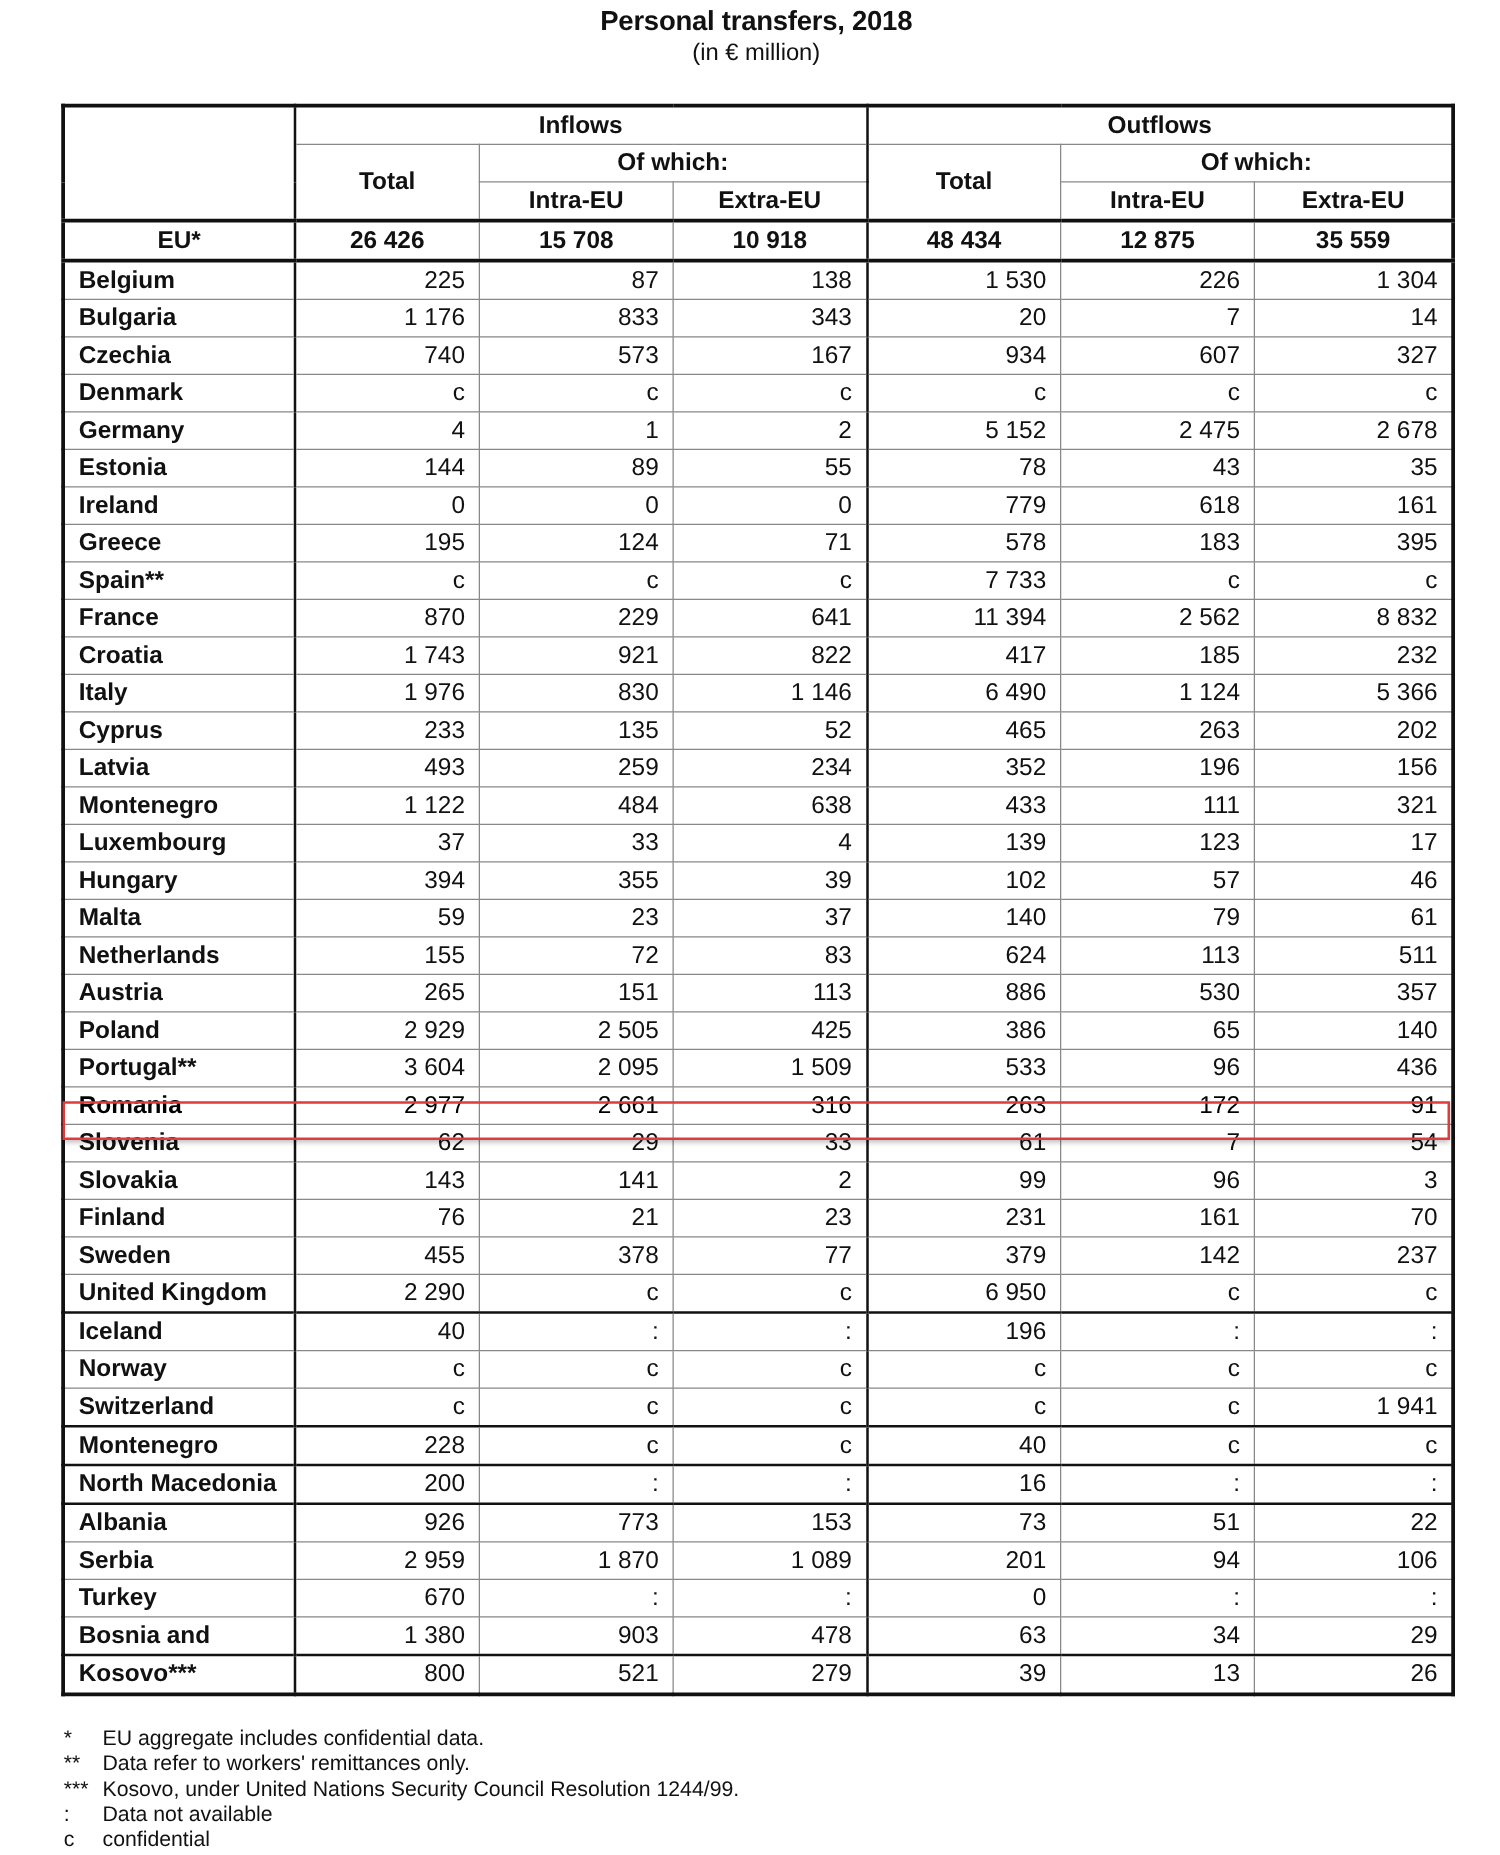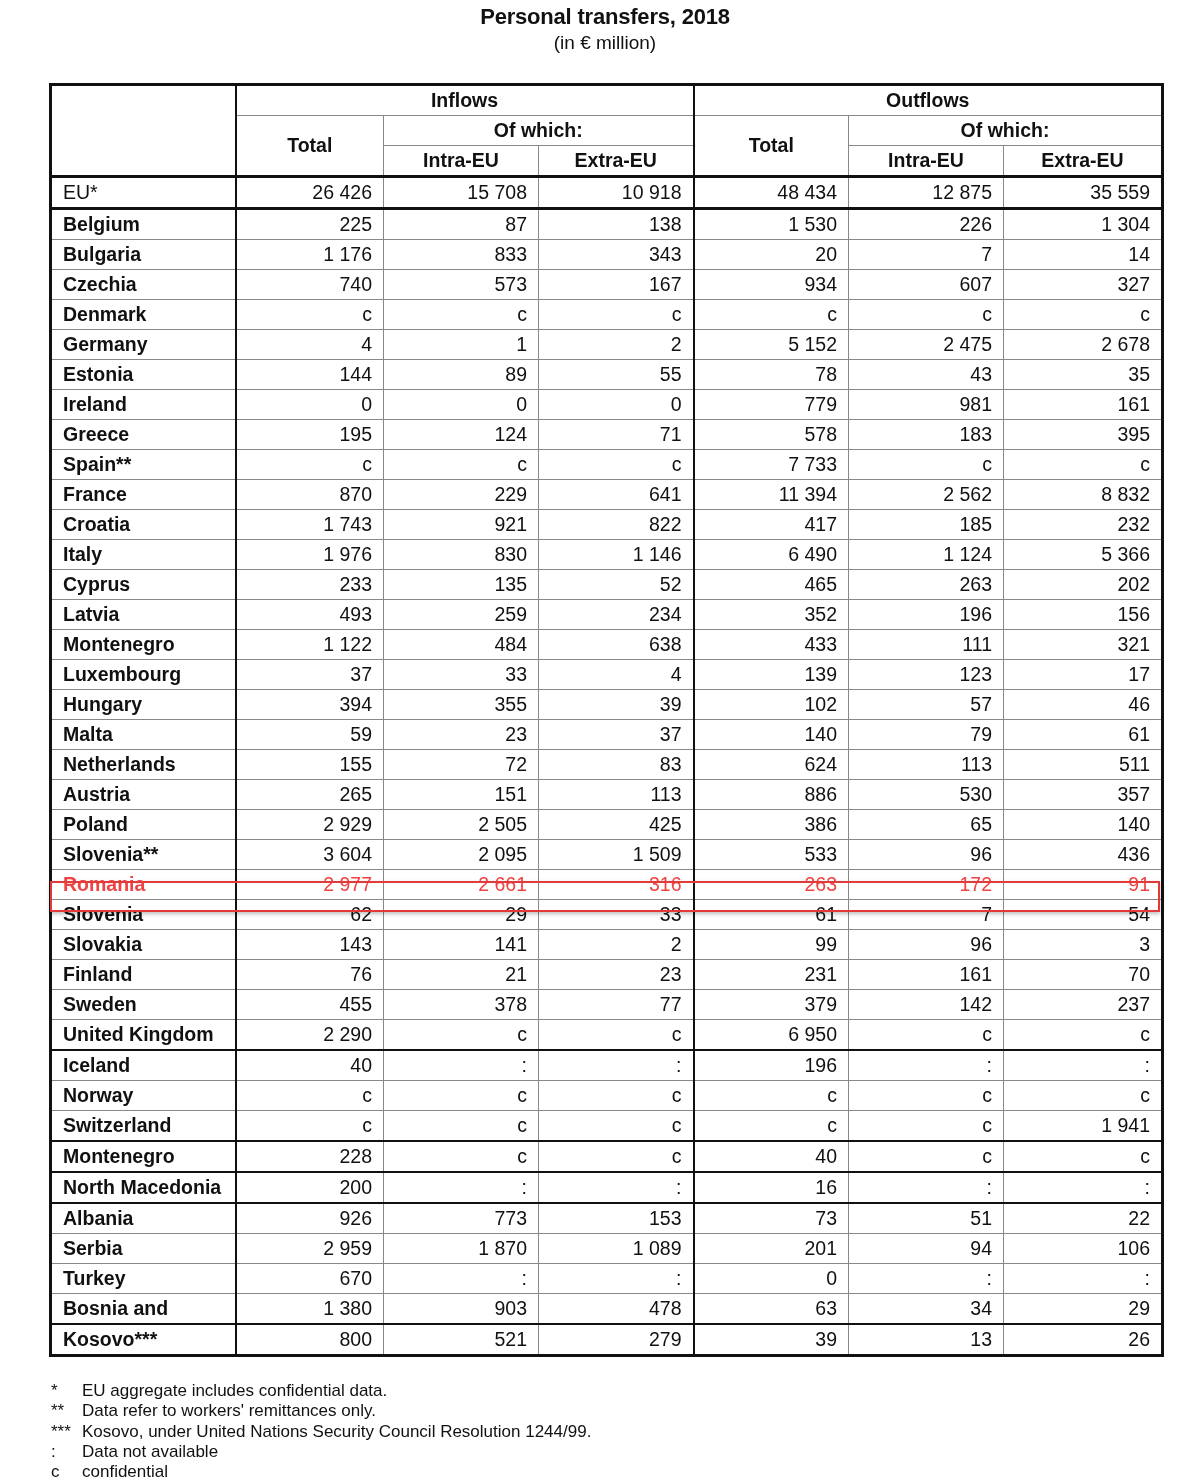--- a/index.html
+++ b/index.html
@@ -6,24 +6,24 @@
     body { width: 1200px; height: 1484px; position: relative; font-family: "Liberation Sans", sans-serif; color: #111; }
     .title { position: absolute; top: 4px; left: 0; width: 1210px; text-align: center; font-weight: bold; font-size: 22px; letter-spacing: -0.2px; }
     .subtitle { position: absolute; top: 32px; left: 0; width: 1210px; text-align: center; font-size: 19px; }
     table.data { position: absolute; top: 83px; left: 49px; width: 1112px; border-collapse: collapse; table-layout: fixed; font-size: 19.5px; border: 3px solid #111; }
     table.data td, table.data th { height: 29px; padding: 0 11px; border: 1px solid #888; line-height: 29px; white-space: nowrap; overflow: visible; }
     table.data th { font-weight: bold; text-align: center; }
     .num { text-align: right; }
     .lbl { font-weight: bold; text-align: left; }
     .bl { border-left: 2px solid #111 !important; }
     tr.thick-top td { border-top: 2.5px solid #111 !important; }
-    tr.eu td { font-weight: normal; border-top: 3px solid #111 !important; border-bottom: 3px solid #111 !important; }
+    tr.eu td { font-weight: bold; border-top: 3px solid #111 !important; border-bottom: 3px solid #111 !important; text-align: center; }
     th.hdr-grp { border-bottom: 1px solid #888; margin-left: 16px; }
     th.bot { border-bottom: 3px solid #111; }
-    tr.hl td { color: #ef4444; }
+    tr.hl td { color: #000000; }
     .hlbox { position: absolute; left: 50px; top: 881px; width: 1110px; height: 31px; border: 2px solid #e23a3a; box-shadow: 0 2px 4px rgba(0,0,0,0.25); box-sizing: border-box; pointer-events: none; }
     .notes { position: absolute; top: 1381px; left: 51px; font-size: 17px; line-height: 20.3px; }
     .note { display: flex; }
     .note .sym { width: 31px; flex: none; }
   </style>
 </head>
 <body>
 
 <div class="title">Personal transfers, 2018</div>
 <div class="subtitle">(in € million)</div>
@@ -120,21 +120,21 @@
         <td class="num bl">78</td>
         <td class="num ">43</td>
         <td class="num ">35</td>
       </tr>
       <tr>
         <td class="lbl">Ireland</td>
         <td class="num bl">0</td>
         <td class="num ">0</td>
         <td class="num ">0</td>
         <td class="num bl">779</td>
-        <td class="num ">981</td>
+        <td class="num ">618</td>
         <td class="num ">161</td>
       </tr>
       <tr>
         <td class="lbl">Greece</td>
         <td class="num bl">195</td>
         <td class="num ">124</td>
         <td class="num ">71</td>
         <td class="num bl">578</td>
         <td class="num ">183</td>
         <td class="num ">395</td>
@@ -250,21 +250,21 @@
       <tr>
         <td class="lbl">Poland</td>
         <td class="num bl">2 929</td>
         <td class="num ">2 505</td>
         <td class="num ">425</td>
         <td class="num bl">386</td>
         <td class="num ">65</td>
         <td class="num ">140</td>
       </tr>
       <tr>
-        <td class="lbl">Slovenia**</td>
+        <td class="lbl">Portugal**</td>
         <td class="num bl">3 604</td>
         <td class="num ">2 095</td>
         <td class="num ">1 509</td>
         <td class="num bl">533</td>
         <td class="num ">96</td>
         <td class="num ">436</td>
       </tr>
       <tr class="hl">
         <td class="lbl">Romania</td>
         <td class="num bl">2 977</td>

